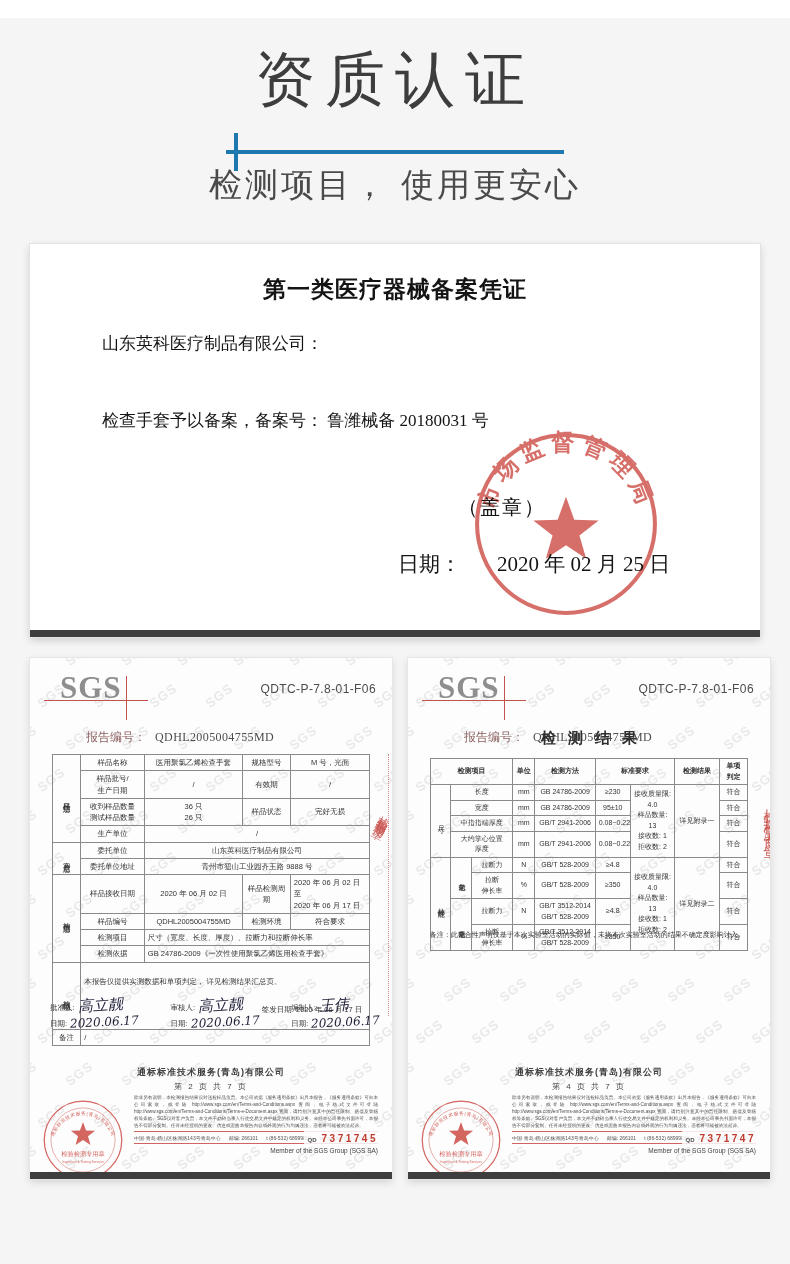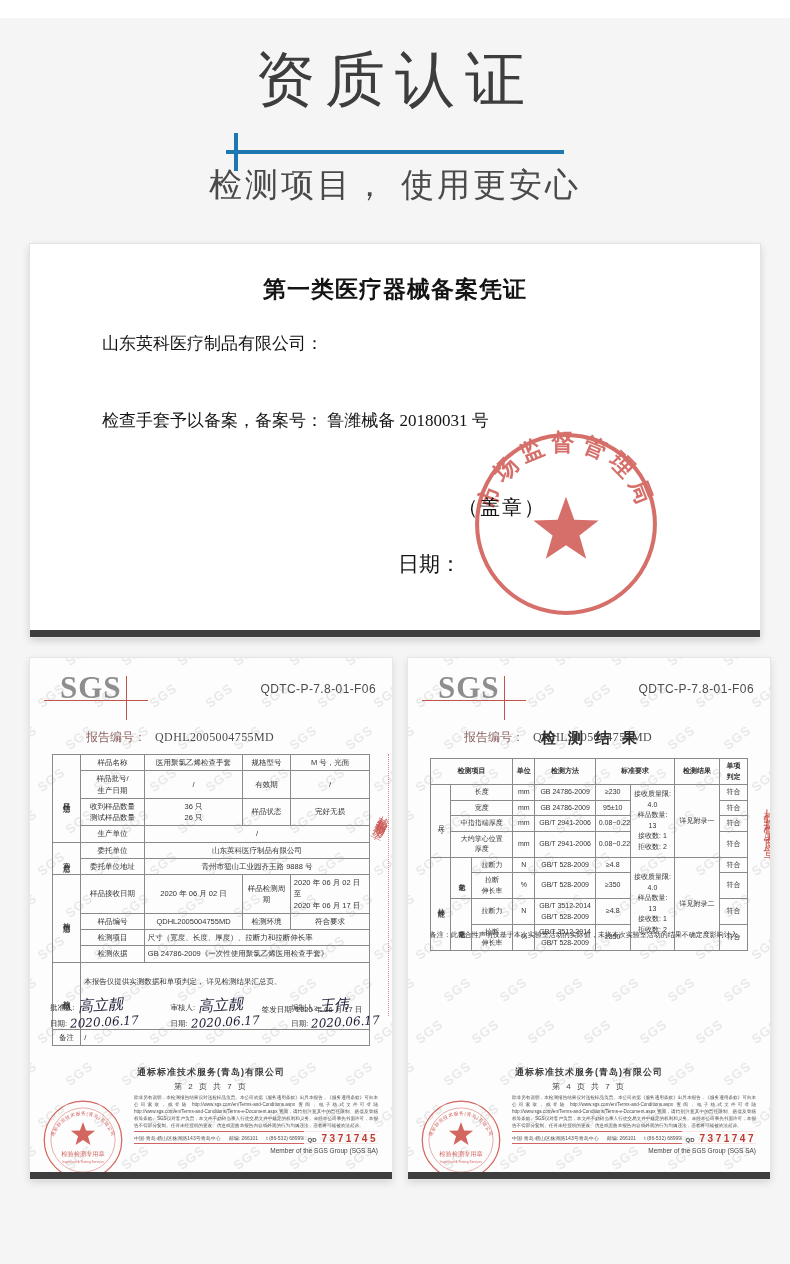--- a/index.html
+++ b/index.html
@@ -112,20 +112,21 @@
   </div>
   <div class="page-subtitle">检测项目， 使用更安心</div>
 
   <section class="certificate">
     <h2 class="cert-title">第一类医疗器械备案凭证</h2>
     <p class="cert-line l1">山东英科医疗制品有限公司：</p>
     <p class="cert-line l3">检查手套予以备案，备案号：  鲁潍械备 20180031 号</p>
     <div class="cert-gaizhang">（盖章）</div>
     <div class="cert-date">
       <span>日期：</span>
+      <span>2020 年 02 月 25 日</span>
     </div>
     <svg class="cert-stamp" viewBox="0 0 190 190">
       <circle class="st-ring" cx="95" cy="95" r="88" stroke-width="4"></circle>
       <path id="certArc" d="M22,95 A73,73 0 0 1 168,95" fill="none"></path>
       <text class="st-arc" font-size="23" font-weight="bold" letter-spacing="6">
         <textPath href="#certArc" startOffset="50%" text-anchor="middle">市场监督管理局</textPath>
       </text>
       <g transform="translate(95,102)">
         <polygon class="st-star" points="0,-34 8.2,-11.3 32.3,-10.5 13.3,4.3 20,27.5 0,14 -20,27.5 -13.3,4.3 -32.3,-10.5 -8.2,-11.3"></polygon>
       </g>

